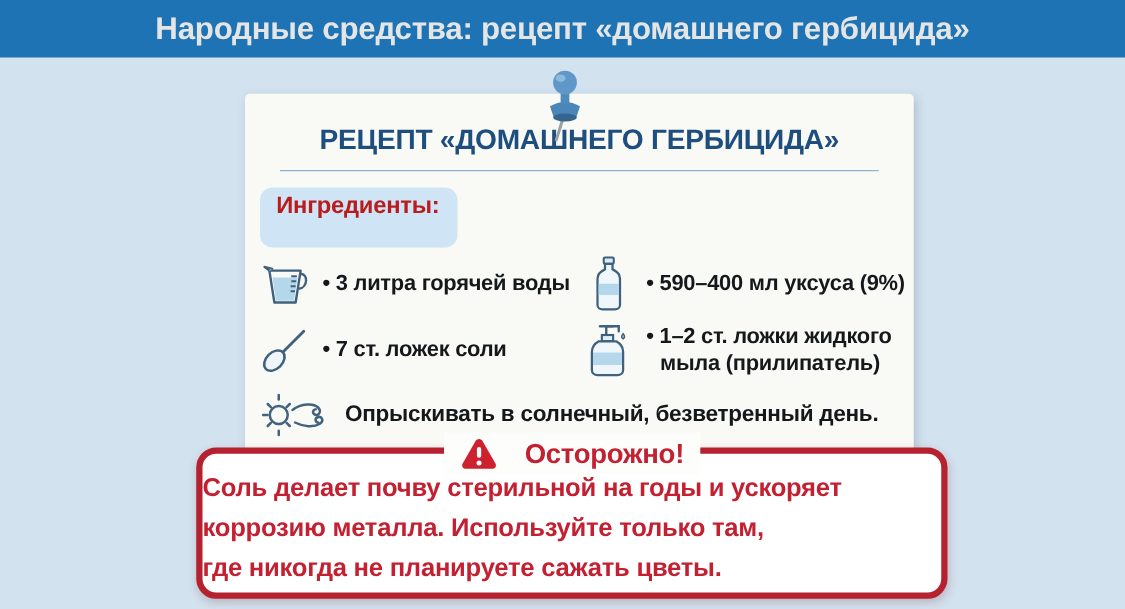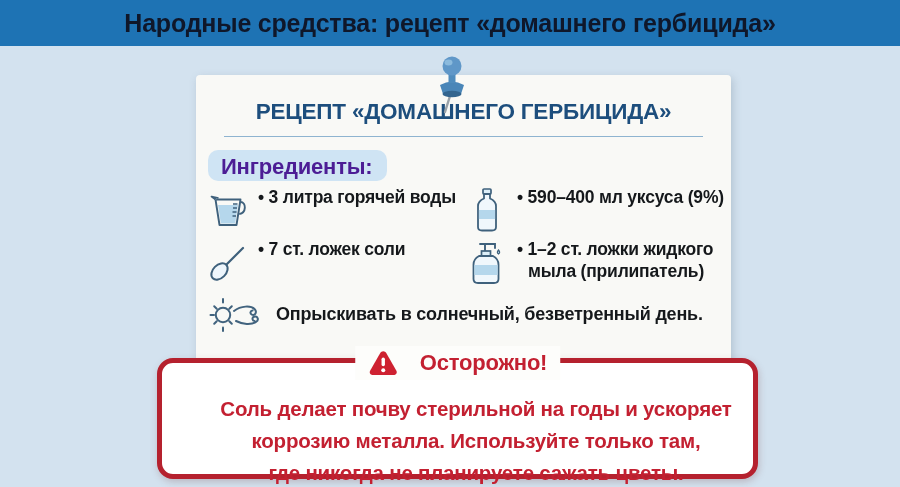--- a/index.html
+++ b/index.html
@@ -8,49 +8,49 @@
     font-family: "Liberation Sans", "DejaVu Sans", sans-serif;
     background:#d3e2ef;
     position:relative;
     letter-spacing:-0.2px;
   }
   
   .header {
     position:absolute; top:0; left:0; width:900px; height:46px;
     background:#1e73b4; display:flex; align-items:center; justify-content:center;
   }
-  .header-title { color:#0f172a; font-size:25px; font-weight:bold; }
+  .header-title { color:#e5e5e5; font-size:25px; font-weight:bold; }
 
   
   .card {
     position:absolute; left:196px; top:75px; width:535px; height:374px;
     background:#f9f9f6; border-radius:4px;
     box-shadow:2px 3px 8px rgba(90,110,130,0.28);
   }
   .pushpin {
     position:absolute; left:424px; top:54px; width:56px; height:62px; z-index:6;
   }
   .card-title {
     margin-top:24px; text-align:center;
     color:#1d4e7d; font-size:22.5px; font-weight:bold;
   }
   .card-rule {
     margin:11px 28px 0 28px; border:none; border-top:1.5px solid #8fb4d0; height:0;
   }
   .badge {
     display:inline-block; margin:13px 0 0 12px;
     background:#cfe4f4; border-radius:10px;
-    padding:4px 15px 1px 13px;
-    color:#4c1d95; font-size:22px; font-weight:bold;
+    padding:4px 15px 22px 13px;
+    color:#b91c1c; font-size:19px; font-weight:bold;
   }
   .ing-grid {
     display:grid; grid-template-columns: 255px 1fr;
     margin:6px 6px 0 10px; row-gap:6px; column-gap:4px;
   }
-  .ing-item { display:flex; gap:8px; min-height:44px; }
+  .ing-item { display:flex; align-items:center; gap:8px; min-height:44px; }
   .ing-icon { flex:0 0 44px; display:flex; align-items:center; justify-content:center; }
   .ing-text {
     color:#15181b; font-size:17.5px; font-weight:bold; line-height:1.25;
     padding-left:11px; text-indent:-11px;
   }
   .app-row { display:flex; align-items:center; gap:10px; margin:8px 0 0 12px; }
   .app-icon { flex:0 0 58px; display:flex; align-items:center; justify-content:center; }
   .app-text { color:#15181b; font-size:18px; font-weight:bold; }
 
   
@@ -60,22 +60,22 @@
     box-shadow:1px 3px 7px rgba(120,60,60,0.25);
     z-index:10;
   }
   .warn-legend {
     position:absolute; top:-17px; left:50%; transform:translateX(-50%);
     display:flex; align-items:center; gap:22px;
     background:#fdfdfb; padding:0 13px; height:34px; white-space:nowrap;
   }
   .warn-title { color:#c32031; font-size:22px; font-weight:bold; }
   .warn-body {
-    margin-top:30px; text-align:center; white-space:pre-line;
-    color:#c32031; font-size:20.5px; font-weight:bold; line-height:1.55;padding-left:37px;
+    margin-top:12px; white-space:pre-line;
+    color:#c32031; font-size:20.5px; font-weight:bold; line-height:1.55;
   }
   svg { display:block; }
 </style>
 </head>
 <body>
 
 <div class="header">
   <div class="header-title">Народные средства: рецепт «домашнего гербицида»</div>
 </div>
 

